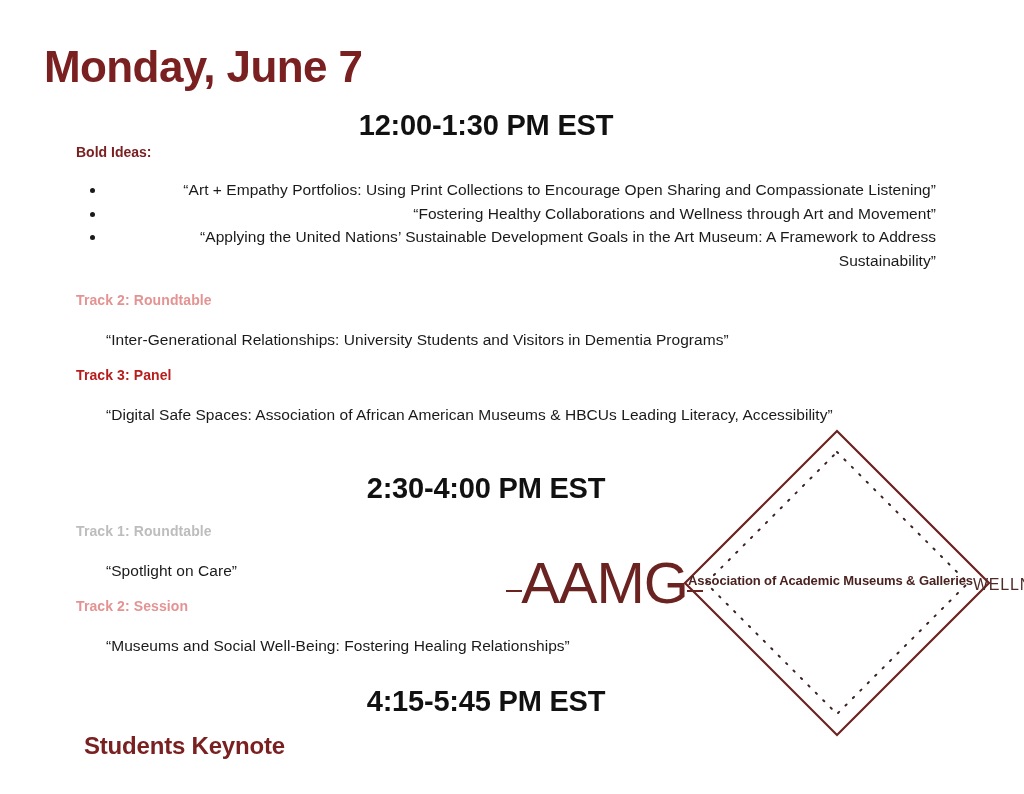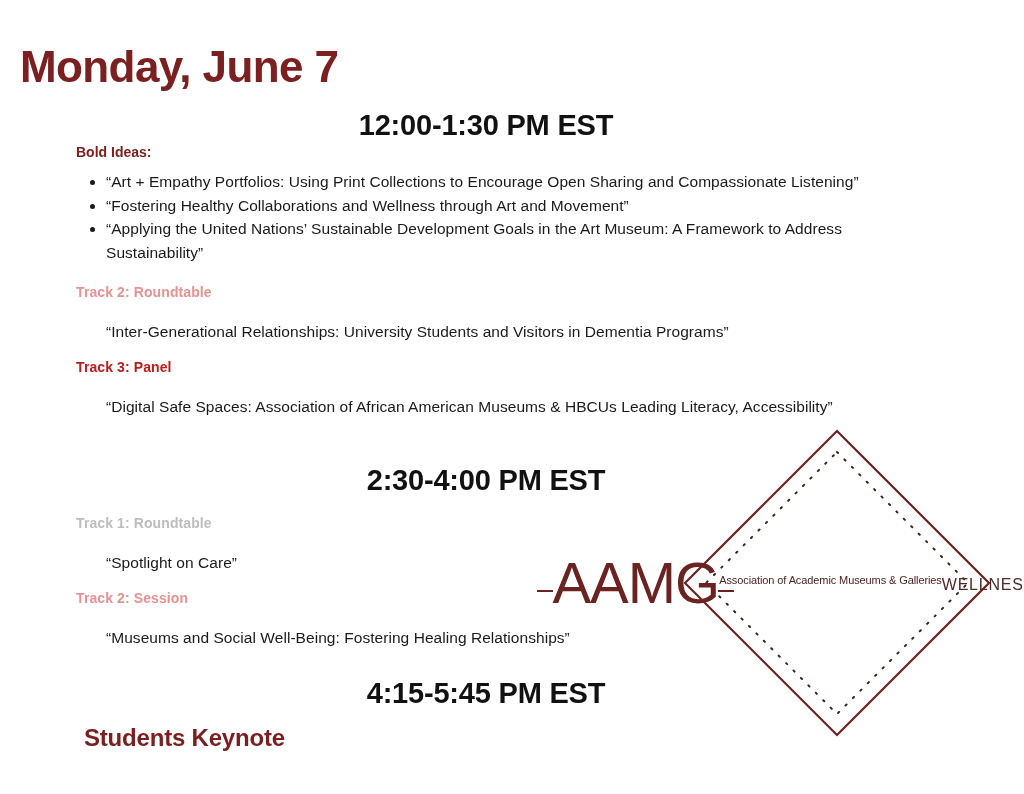--- a/index.html
+++ b/index.html
@@ -18,21 +18,21 @@
   }
 
   .page {
     position: absolute;
     inset: 0;
   }
 
   
   .day-title {
     position: absolute;
-    left: 20px;
+    left: 44px;
     top: 44px;
     font-size: 44px;
     font-weight: 700;
     letter-spacing: -0.6px;
     color: #7a2021;
     line-height: 1.05;
     white-space: nowrap;
   }
 
   
@@ -63,22 +63,23 @@
   .group-label {
     font-size: 14px;
     font-weight: 700;
     color: #7a2021;
     line-height: 1.4;
     margin-top: 0;
   }
 
   ul.session-list {
     list-style: disc;
-    margin: 8px 0 0 0;
+    margin: 16px 0 0 0;
     padding-left: 30px;
+    text-align: right;
   }
   ul.session-list li {
     font-size: 15.5px;
     line-height: 1.52;
     color: #1a1a1a;
     font-weight: 400;
     letter-spacing: 0.05px;
   }
 
   
@@ -155,22 +156,22 @@
     position: absolute;
     top: 62%;
     width: 16px;
     height: 2px;
     background: #6b2322;
   }
   .logo-aamg::before { left: -15px; }
   .logo-aamg::after  { right: -15px; }
 
   .logo-tagline {
-    font-size: 11px;
-    font-weight: 400;
+    font-size: 13px;
+    font-weight: 700;
     color: #4a2220;
     letter-spacing: -0.1px;
     margin-top: -6px;
     white-space: nowrap;
   }
   .logo-theme {
     font-size: 16px;
     font-weight: 400;
     color: #4f2a28;
     letter-spacing: 0.8px;

